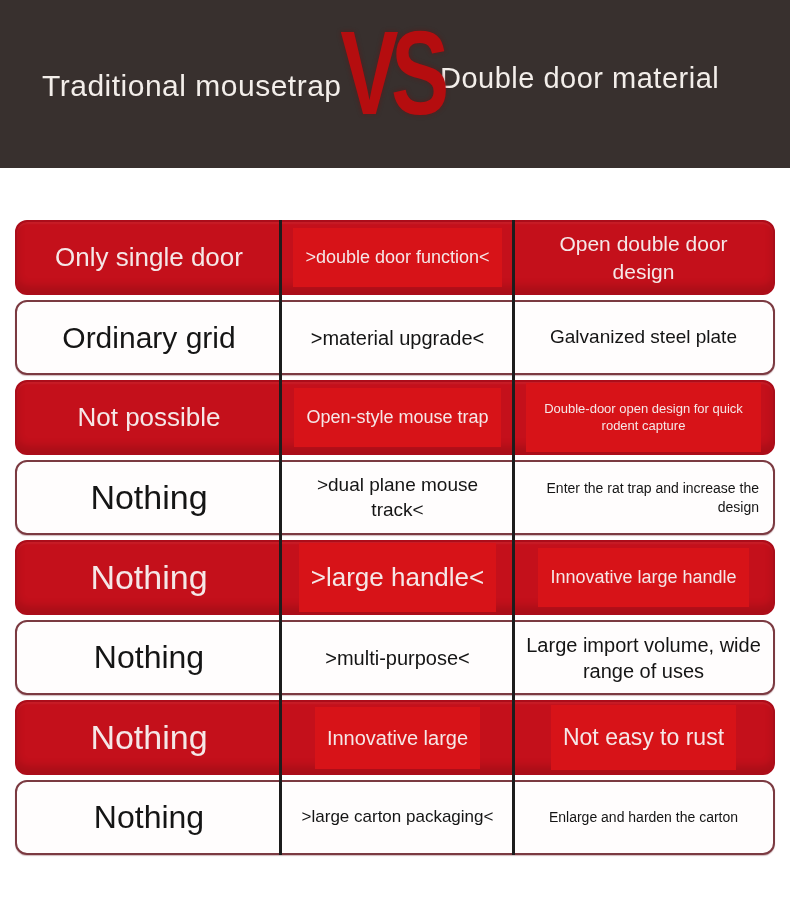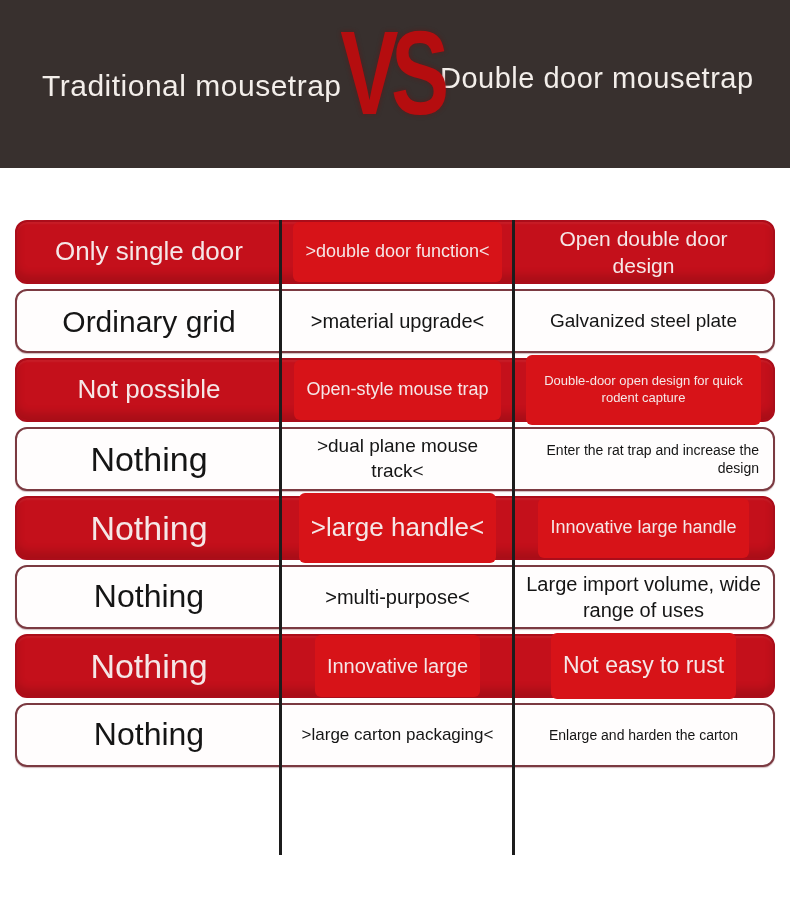--- a/index.html
+++ b/index.html
@@ -50,21 +50,21 @@
     position:absolute;left:15px;top:220px;width:760px;height:635px;
   }
   .vline{
     position:absolute;top:0;height:100%;width:3px;
     background:var(--divider);z-index:6;
   }
   .vline-1{left:264px;}
   .vline-2{left:497px;}
   .row{
     position:relative;display:flex;align-items:flex-end;
-    width:760px;height:64px;margin-bottom:5px;
+    width:760px;height:75px;margin-bottom:5px;
     border-radius:12px;
   }
   .row.red{
     background:var(--red_bg);
     border:2px solid var(--red_border);
     box-shadow:inset 0 -7px 9px rgba(0,0,0,.14), inset 0 2px 2px rgba(255,255,255,.06);
     color:var(--red_text);
   }
   .row.white{
     background:var(--white_bg);
@@ -75,35 +75,35 @@
   .cell{
     display:flex;align-items:center;justify-content:center;
     text-align:center;height:100%;padding:0 12px;line-height:1.3;
   }
   .c1{width:264px;}
   .c2{width:233px;}
   .c3{width:259px;}
   .c3.al-right{justify-content:flex-end;text-align:right;padding-right:14px;}
   .hl{
     background:var(--red_highlight);
-    padding:18px 12px;border-radius:6px;display:inline-block;
+    padding:18px 12px;border-radius:0;display:inline-block;
   }
   .fs13{font-size:13px;} .fs14{font-size:14px;} .fs15{font-size:20px;}
   .fs17{font-size:17px;} .fs18{font-size:18px;} .fs19{font-size:19px;}
   .fs20{font-size:20px;} .fs21{font-size:21px;} .fs23{font-size:23px;}
   .fs26{font-size:26px;} .fs30{font-size:30px;} .fs32{font-size:32px;}
   .fs34{font-size:34px;}
 </style>
 </head>
 <body>
 
 <div class="banner">
   <div class="h-left">Traditional mousetrap</div>
   <div class="h-vs">VS</div>
-  <div class="h-right">Double door mousetrap</div>
+  <div class="h-right">Double door material</div>
 </div>
 
 <div class="table">
 
   <div class="row red">
     <div class="cell c1 fs26">
         <span>Only single door</span>
       </div>
     <div class="cell c2 fs18">
         <span class="hl">&gt;double door function&lt;</span>

